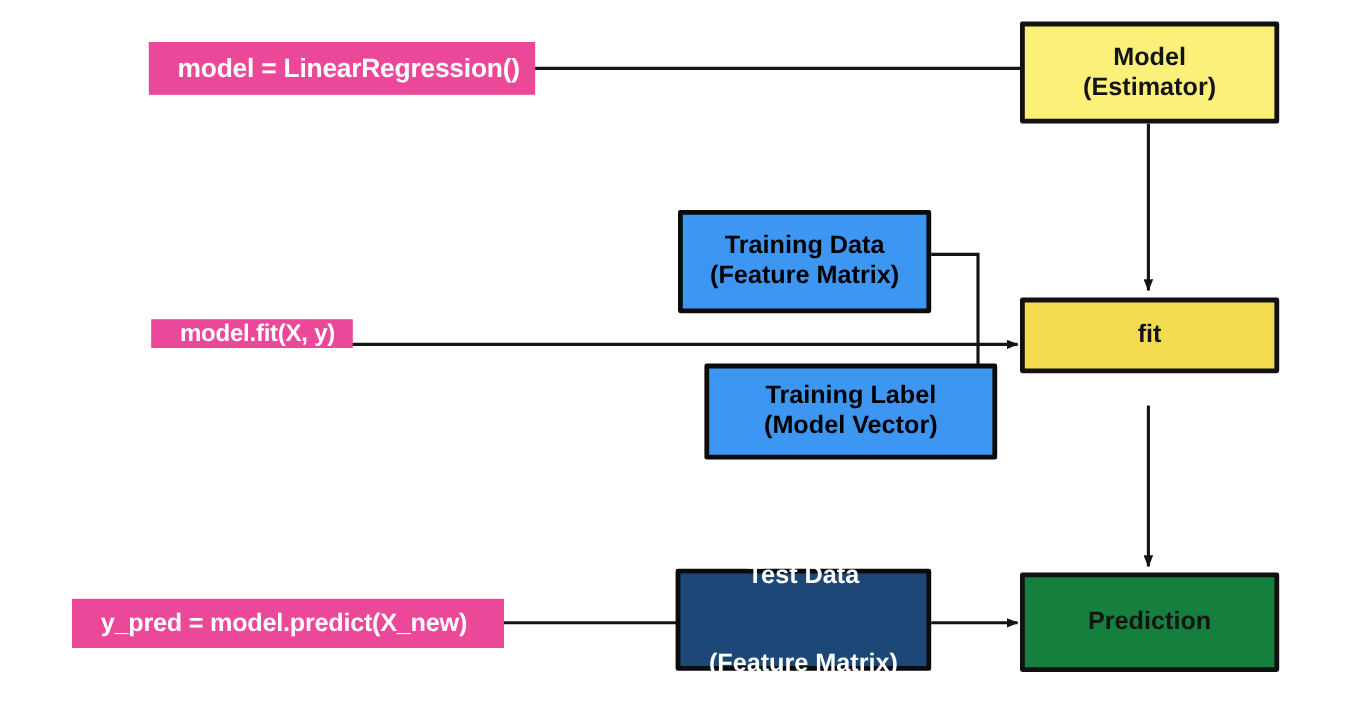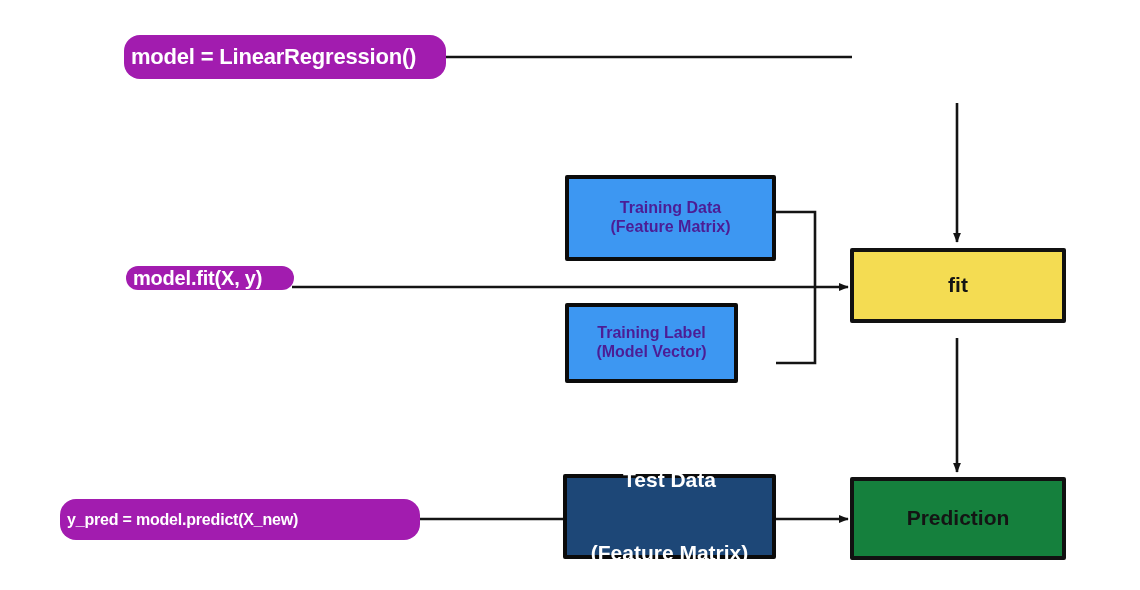--- a/index.html
+++ b/index.html
@@ -25,29 +25,28 @@
     width: 1140px;
     height: 590px;
     pointer-events: none;
   }
 
   
   .code-label {
     position: absolute;
     display: flex;
     align-items: center;
-    background: #a21caf;
+    background: #ec4899;
     color: #ffffff;
     font-weight: bold;
     white-space: nowrap;
     letter-spacing: -0.2px;
     box-sizing: border-box;
-    padding: 0 7px;
+    padding: 0 24px;
     z-index: 5;
-    border-radius: 16px;
   }
 
   
   .node {
     position: absolute;
     display: flex;
     flex-direction: column;
     align-items: center;
     justify-content: center;
     box-sizing: border-box;
@@ -55,23 +54,23 @@
     font-weight: bold;
     line-height: 1.18;
     border: 4px solid #111111;
     border-radius: 2px;
     z-index: 4;
   }
   .node .line2 { display: block; }
 
   .node.blue {
     background: #3d97f2;
-    color: #4c1d95;
+    color: #000000;
     border-color: #0b0b0b;
-    font-size: 16px;
+    font-size: 21px;
   }
   .node.navy {
     background: #1d4777;
     color: #ffffff;
     border-color: #0b0b0b;
     font-size: 21px;
   }
   .node.yellow-light {
     background: #faf07a;
     color: #141414;
@@ -115,39 +114,43 @@
 
     <path d="M 418 519 L 566 519" fill="none" stroke="#141414" stroke-width="2.6"></path>
 
     <path d="M 776 519 L 848 519" fill="none" stroke="#141414" stroke-width="2.6" marker-end="url(#ah)"></path>
   </svg>
 
   <div class="code-label" style="left:124px; top:35px; width:322px; height:44px; font-size:22px;">model = LinearRegression()</div>
 
   <div class="code-label" style="left:126px; top:266px; width:168px; height:24px; font-size:20px;">model.fit(X, y)</div>
 
-  <div class="code-label" style="left:60px; top:499px; width:360px; height:41px; font-size:16px;">y_pred = model.predict(X_new)</div>
+  <div class="code-label" style="left:60px; top:499px; width:360px; height:41px; font-size:21px;">y_pred = model.predict(X_new)</div>
 
   <div class="node blue" style="left:565px; top:175px; width:211px; height:86px;">
     <span>Training Data</span>
     <span class="line2">(Feature Matrix)</span>
   </div>
 
-  <div class="node blue" style="left:565px; top:303px; width:173px; height:80px;">
+  <div class="node blue" style="left:587px; top:303px; width:244px; height:80px;">
     <span>Training Label</span>
     <span class="line2">(Model Vector)</span>
   </div>
 
   <div class="node navy" style="left:563px; top:474px; width:213px; height:85px;gap:48px;">
     <span>Test Data</span>
     <span class="line2">(Feature Matrix)</span>
   </div>
 
+  <div class="node yellow-light" style="left:850px; top:18px; width:216px; height:85px;">
+    <span>Model</span>
+    <span class="line2">(Estimator)</span>
+  </div>
 
-  <div class="node yellow-mid" style="left:850px; top:248px; width:216px; height:75px;">
+  <div class="node yellow-mid" style="left:850px; top:248px; width:216px; height:63px;">
     <span>fit</span>
   </div>
 
   <div class="node amber" style="left:850px; top:477px; width:216px; height:83px;">
     <span>Prediction</span>
   </div>
 
 </div>
 
 </body></html>

